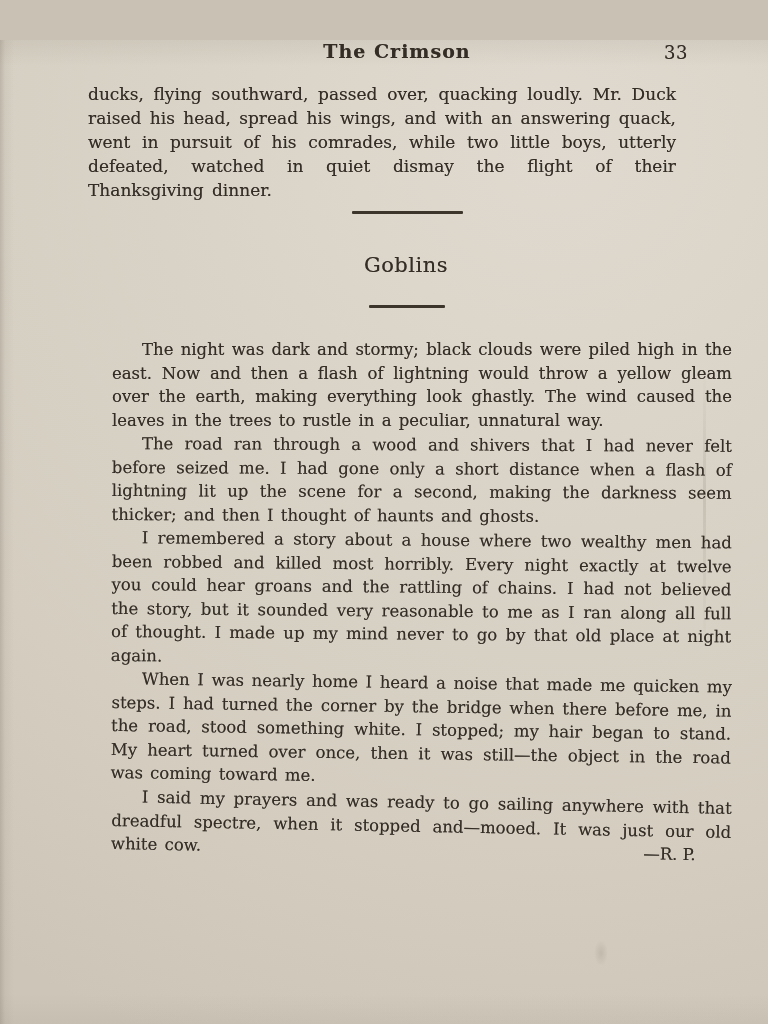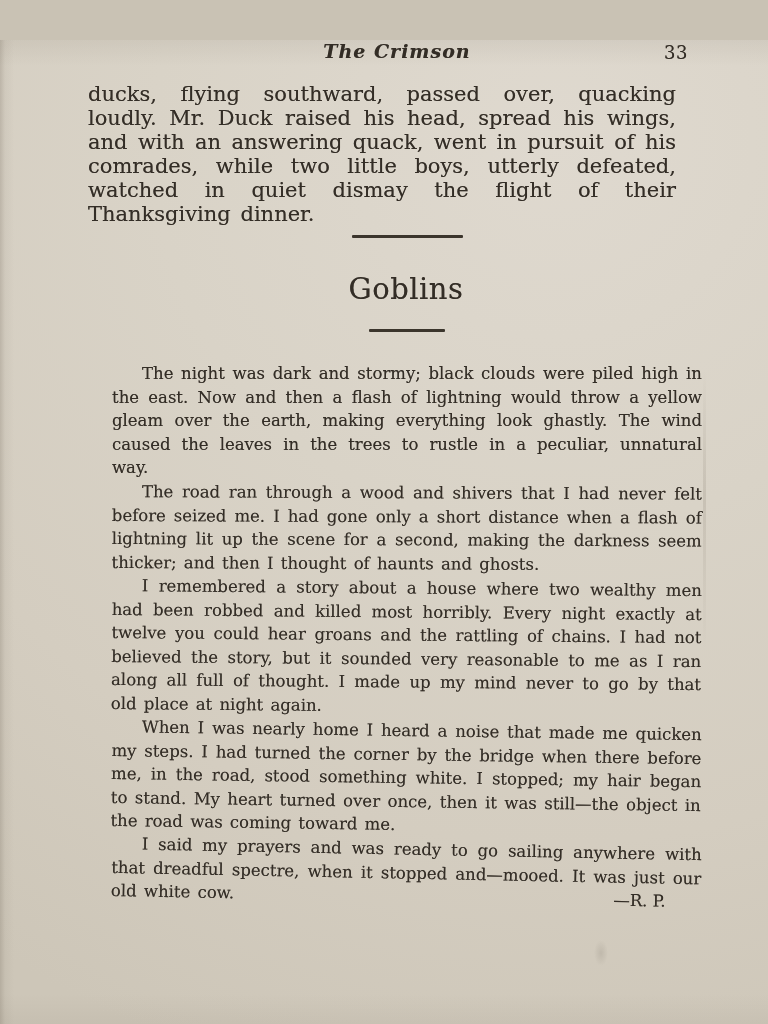--- a/index.html
+++ b/index.html
@@ -29,46 +29,45 @@
     position: absolute; left: 594px; top: 900px; width: 14px; height: 26px;
     border-radius: 50%;
     background: radial-gradient(closest-side, rgba(190,183,170,0.9), rgba(190,183,170,0));
   }
 
   header { position: relative; height: 26px; margin: 40px 0 0 0; text-align: center; }
   .running-title {
     display: inline-block;
     font-size: 19px; font-weight: bold; letter-spacing: 1px;
     transform: translateX(13px);
-    font-style: italic;
   }
   .page-number {
     position: absolute; right: 80px; top: 2px;
     font-size: 18px; letter-spacing: 0.5px;
   }
 
   .cont {
     margin: 16px 92px 0 88px;
-    font-size: 21px; line-height: 24px;
+    font-size: 17px; line-height: 24px;
     text-align: justify;
     word-spacing: 3px;
   }
 
   .rule { height: 3px; background: #3b352c; border-radius: 1px; }
   .rule-1 { width: 111px; margin: 9px 0 0 352px; }
   .rule-2 { width: 76px;  margin: 23px 0 0 369px; }
 
   .story-title {
     margin: 34px 68px 0 112px;
-    font-size: 29px; line-height: 34px; font-weight: normal;
+    font-size: 21px; line-height: 34px; font-weight: normal;
     letter-spacing: 0.5px;
     text-align: center;
   }
 
-  .story { margin: 30px 66px 0 112px; }
+  .story { margin: 30px 36px 0 112px; }
   .para {
     margin: 0;
     font-size: 16.5px; line-height: 23.5px;
     text-align: justify;
     text-indent: 30px;
     word-spacing: 2px;
   }
   
   .t1 { transform: rotate(0.25deg); transform-origin: left top; }
   .t2 { transform: rotate(0.5deg);  transform-origin: left top; }

